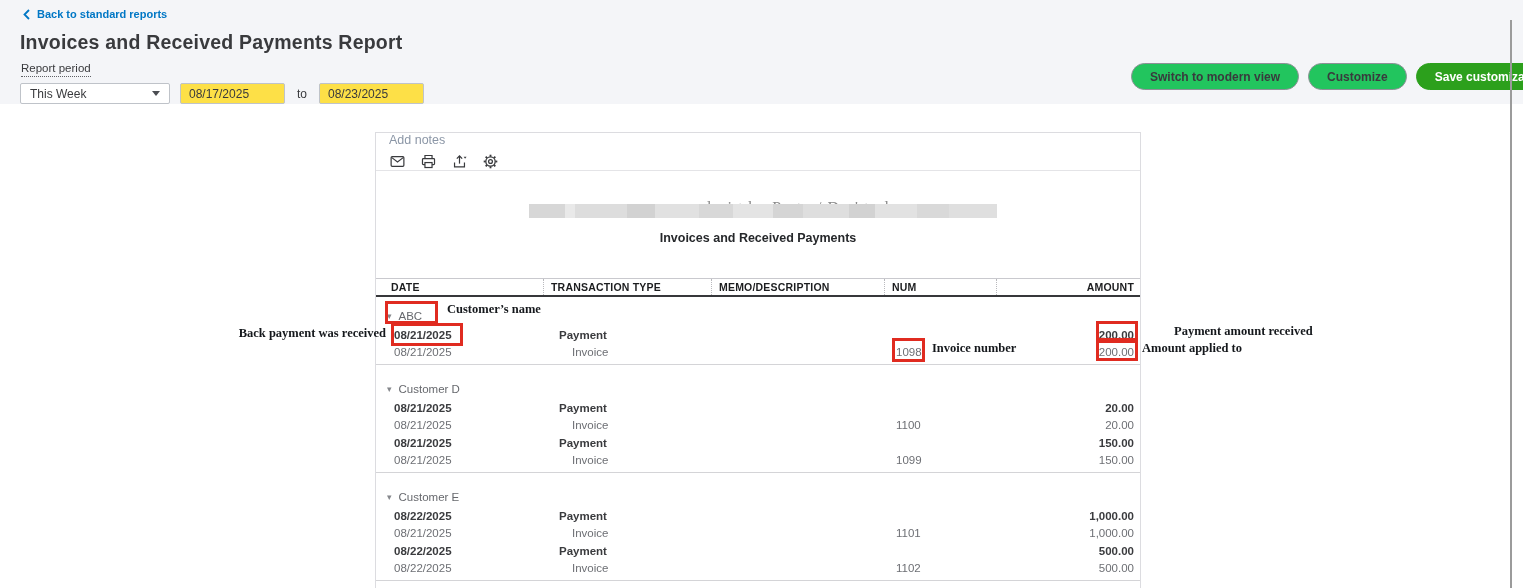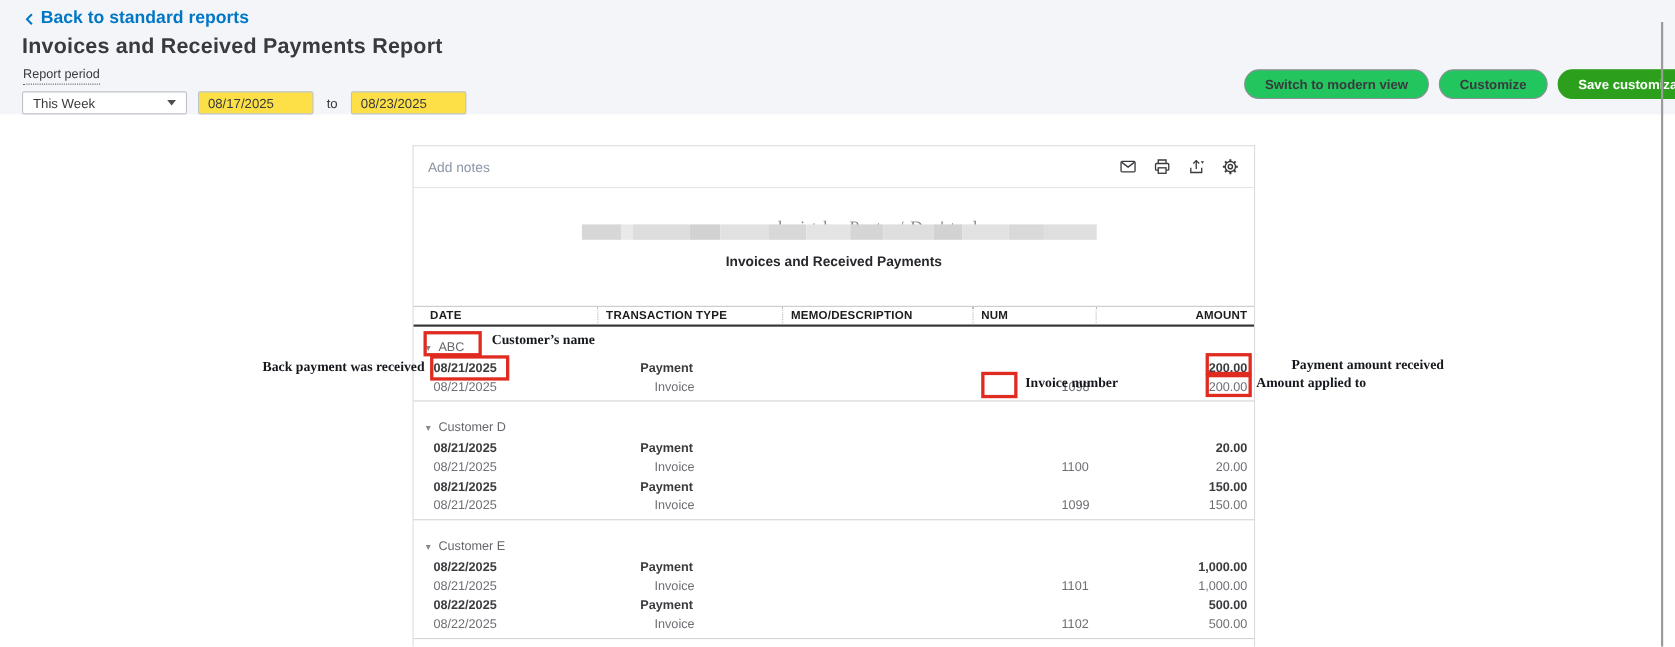--- a/index.html
+++ b/index.html
@@ -9,21 +9,21 @@
     font-family: "Liberation Sans", sans-serif;
     background: #ffffff;
     overflow: hidden;
     color: #393a3d;
   }
   
   .topband { position:absolute; top:0; left:0; width:1523px; height:104px; background:#f4f5f8; }
   .back-link {
     position:absolute; top:8px; left:22px;
     display:flex; align-items:center; gap:6px;
-    color:#0077c5; font-size:16px; font-weight:700; cursor:pointer;text-align:right;
+    color:#0077c5; font-size:11px; font-weight:700; cursor:pointer;text-align:right;
   }
   .page-title {
     position:absolute; top:31px; left:20px;
     font-size:19.5px; font-weight:700; color:#393a3d; letter-spacing:.2px;
   }
   .rp-label {
     position:absolute; top:62px; left:21px;
     font-size:11.5px; color:#393a3d;
     border-bottom:1px dotted #5f6166; padding-bottom:2px;
   }
@@ -53,22 +53,22 @@
     font-family:"Liberation Sans", sans-serif;
   }
   .pill.green { background:#2ca01c; border-color:#2ca01c; color:#fff; }
 
   
   .card {
     position:absolute; left:375px; top:132px; width:766px; height:456px;
     background:#fff; border:1px solid #dcdce0; border-bottom:none;
   }
   .notesbar {
-    height:38px; display:flex; align-items:center; justify-content:space-between;
-    padding:0 13px; border-bottom:1px solid #e4e4e7;
+    height:38px; display:flex; align-items:flex-start; justify-content:space-between;
+    padding:0 13px; border-bottom:1px solid #e4e4e7;flex-direction:column;
   }
   .add-notes { font-size:12.5px; color:#8b96a6; cursor:pointer; }
   .iconrow { display:flex; align-items:center; gap:14px; color:#393a3d; }
   .icon { width:17px; height:17px; display:block; cursor:pointer; }
 
   
   .redacted { position:absolute; top:68px; left:153px; width:468px; height:20px; }
   .redacted .frag {
     position:absolute; top:-2px; font-family:"Liberation Serif", serif;
     font-size:16px; color:#8a8a8a; white-space:nowrap; letter-spacing:6px;
@@ -93,21 +93,21 @@
   .th.c2, .th.c3, .th.c4 { padding-left:7px; border-left:1px dotted #b9b9bd; }
   .th.c5 { justify-content:flex-end; padding-right:6px; border-left:1px dotted #b9b9bd; }
 
   .group-hdr {
     height:20px; margin-top:9px; display:flex; align-items:center; gap:7px;
     padding-left:11px; color:#66686d; font-size:11.5px; cursor:pointer;
   }
   .group-hdr.later { margin-top:14px; }
   .tri { font-size:9px; color:#85878c; line-height:1; }
 
-  .row { height:17.5px; align-items:center; font-size:11.5px; cursor:pointer;gap:23px; }
+  .row { height:17.5px; align-items:center; font-size:11.5px; cursor:pointer; }
   .row.payment { color:#3a3b3e; font-weight:700; }
   .row.invoice { color:#6d6f74; font-weight:400; }
   .cell-date { padding-left:18px; }
   .row.payment .cell-type { padding-left:16px; }
   .row.invoice .cell-type { padding-left:29px; }
   .cell-num { padding-left:12px; }
   .cell-amount { text-align:right; padding-right:6px; }
   .sect-end { margin-top:3px; border-bottom:1px solid #d4d4d7; }
 
   

